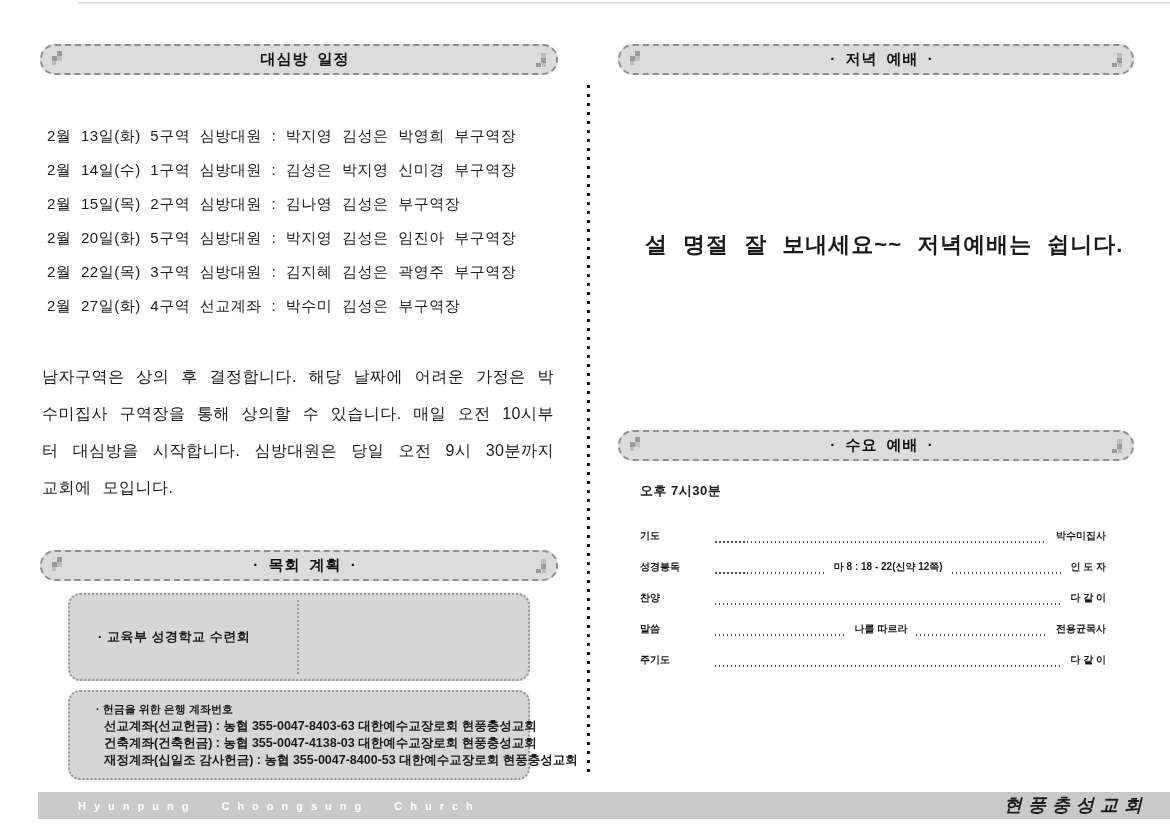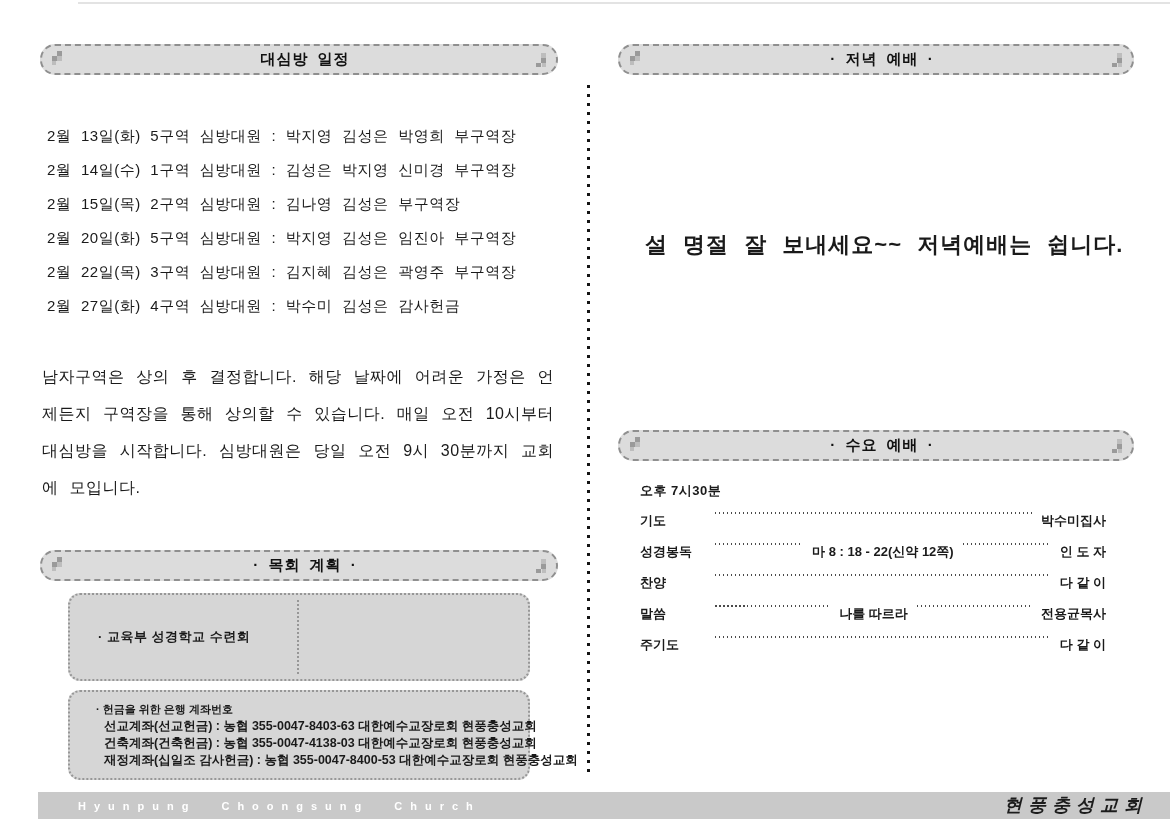--- a/index.html
+++ b/index.html
@@ -37,21 +37,21 @@
   
   .page-divider { position:absolute; left:587px; top:85px; height:693px; width:3px;
                   background:repeating-linear-gradient(to bottom,#141414 0 3px,transparent 3px 9px); }
 
   
   .evening-message { position:absolute; left:645px; top:230px; font-size:22px; font-weight:bold;
                      letter-spacing:1px; word-spacing:8px; white-space:nowrap; }
 
   .wed-section { position:absolute; left:640px; top:482px; width:466px; }
   .service-time { font-size:13px; font-weight:bold; margin-bottom:12px; letter-spacing:0.5px; }
-  .order-row { display:flex; align-items:flex-start; height:31px; font-size:13px; font-weight:bold; }
+  .order-row { display:flex; align-items:flex-end; height:31px; font-size:10px; font-weight:bold; }
   .order-label { width:66px; text-align:justify; text-align-last:justify; letter-spacing:0; flex:0 0 auto; }
   .leader { flex:1 1 auto; height:2px; margin:0 9px;
             background:repeating-linear-gradient(to right,#4a4a4a 0 1.5px,transparent 1.5px 4px); }
   .order-center { flex:0 0 auto; white-space:pre; }
   .order-name { flex:0 0 auto; text-align:right; white-space:pre; }
 
   
   .footer-bar { position:absolute; left:38px; right:0; top:792px; height:27px; background:#c9c9c9; }
   .footer-left { position:absolute; left:40px; top:50%; transform:translateY(-50%);
                  color:#ffffff; font-size:11px; font-weight:bold; letter-spacing:8px; word-spacing:14px; }
@@ -80,24 +80,24 @@
         <rect x="12" y="10" width="4" height="4" fill="#bdbdbd"></rect>
     </svg>
   </div>
 
   <div class="schedule">
     <div class="schedule-line">2월 13일(화) 5구역 심방대원 : 박지영 김성은 박영희 부구역장</div>
     <div class="schedule-line">2월 14일(수) 1구역 심방대원 : 김성은 박지영 신미경 부구역장</div>
     <div class="schedule-line">2월 15일(목) 2구역 심방대원 : 김나영 김성은 부구역장</div>
     <div class="schedule-line">2월 20일(화) 5구역 심방대원 : 박지영 김성은 임진아 부구역장</div>
     <div class="schedule-line">2월 22일(목) 3구역 심방대원 : 김지혜 김성은 곽영주 부구역장</div>
-    <div class="schedule-line">2월 27일(화) 4구역 심방대원 : 박수미 김성은 감사헌금</div>
-  </div>
-
-  <div class="note">남자구역은 상의 후 결정합니다. 해당 날짜에 어려운 가정은 언제든지 구역장을 통해 상의할 수 있습니다. 매일 오전 10시부터 대심방을 시작합니다. 심방대원은 당일 오전 9시 30분까지 교회에 모입니다.</div>
+    <div class="schedule-line">2월 27일(화) 4구역 선교계좌 : 박수미 김성은 부구역장</div>
+  </div>
+
+  <div class="note">남자구역은 상의 후 결정합니다. 해당 날짜에 어려운 가정은 박수미집사 구역장을 통해 상의할 수 있습니다. 매일 오전 10시부터 대심방을 시작합니다. 심방대원은 당일 오전 9시 30분까지 교회에 모입니다.</div>
 
   <div class="banner" style="left:40px; top:550px; width:518px;">
     <svg class="deco deco-left" width="17" height="15">
       <rect x="6" y="0" width="5" height="5" fill="#9a9a9a"></rect>
         <rect x="1" y="5" width="5" height="5" fill="#9a9a9a"></rect>
         <rect x="6" y="5" width="5" height="5" fill="#bdbdbd"></rect>
         <rect x="1" y="10" width="4" height="4" fill="#bdbdbd"></rect>
     </svg>
     <span class="banner-title">· 목회 계획 ·</span>
     <svg class="deco deco-right" width="17" height="15">

